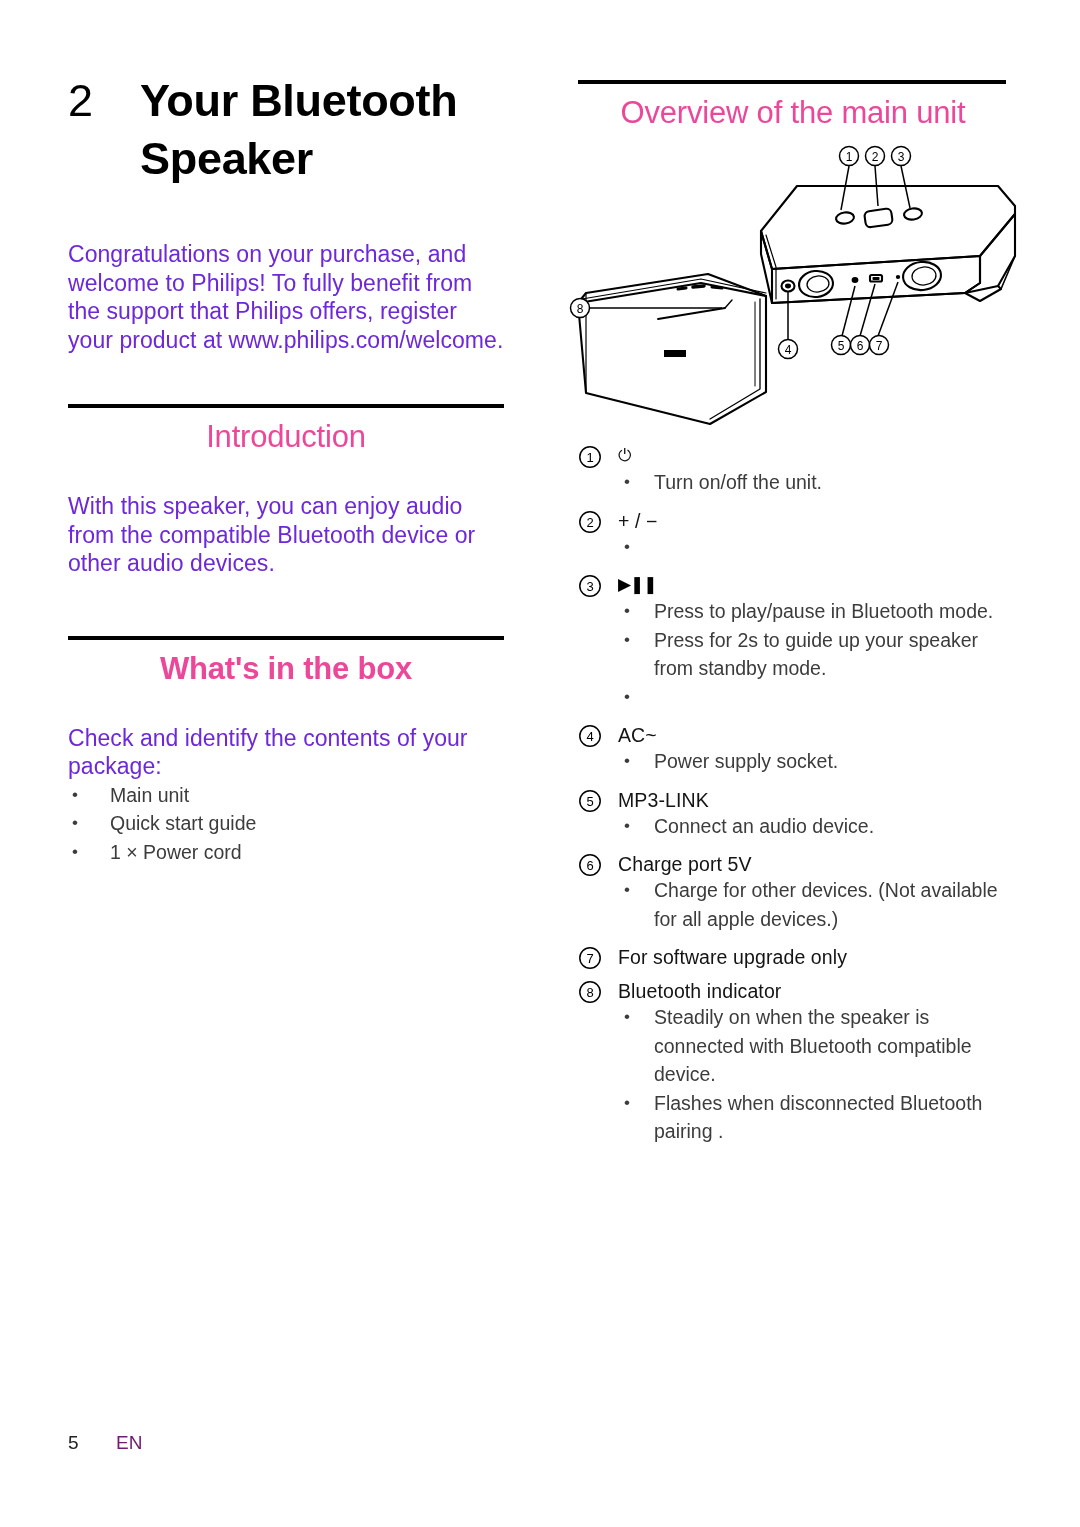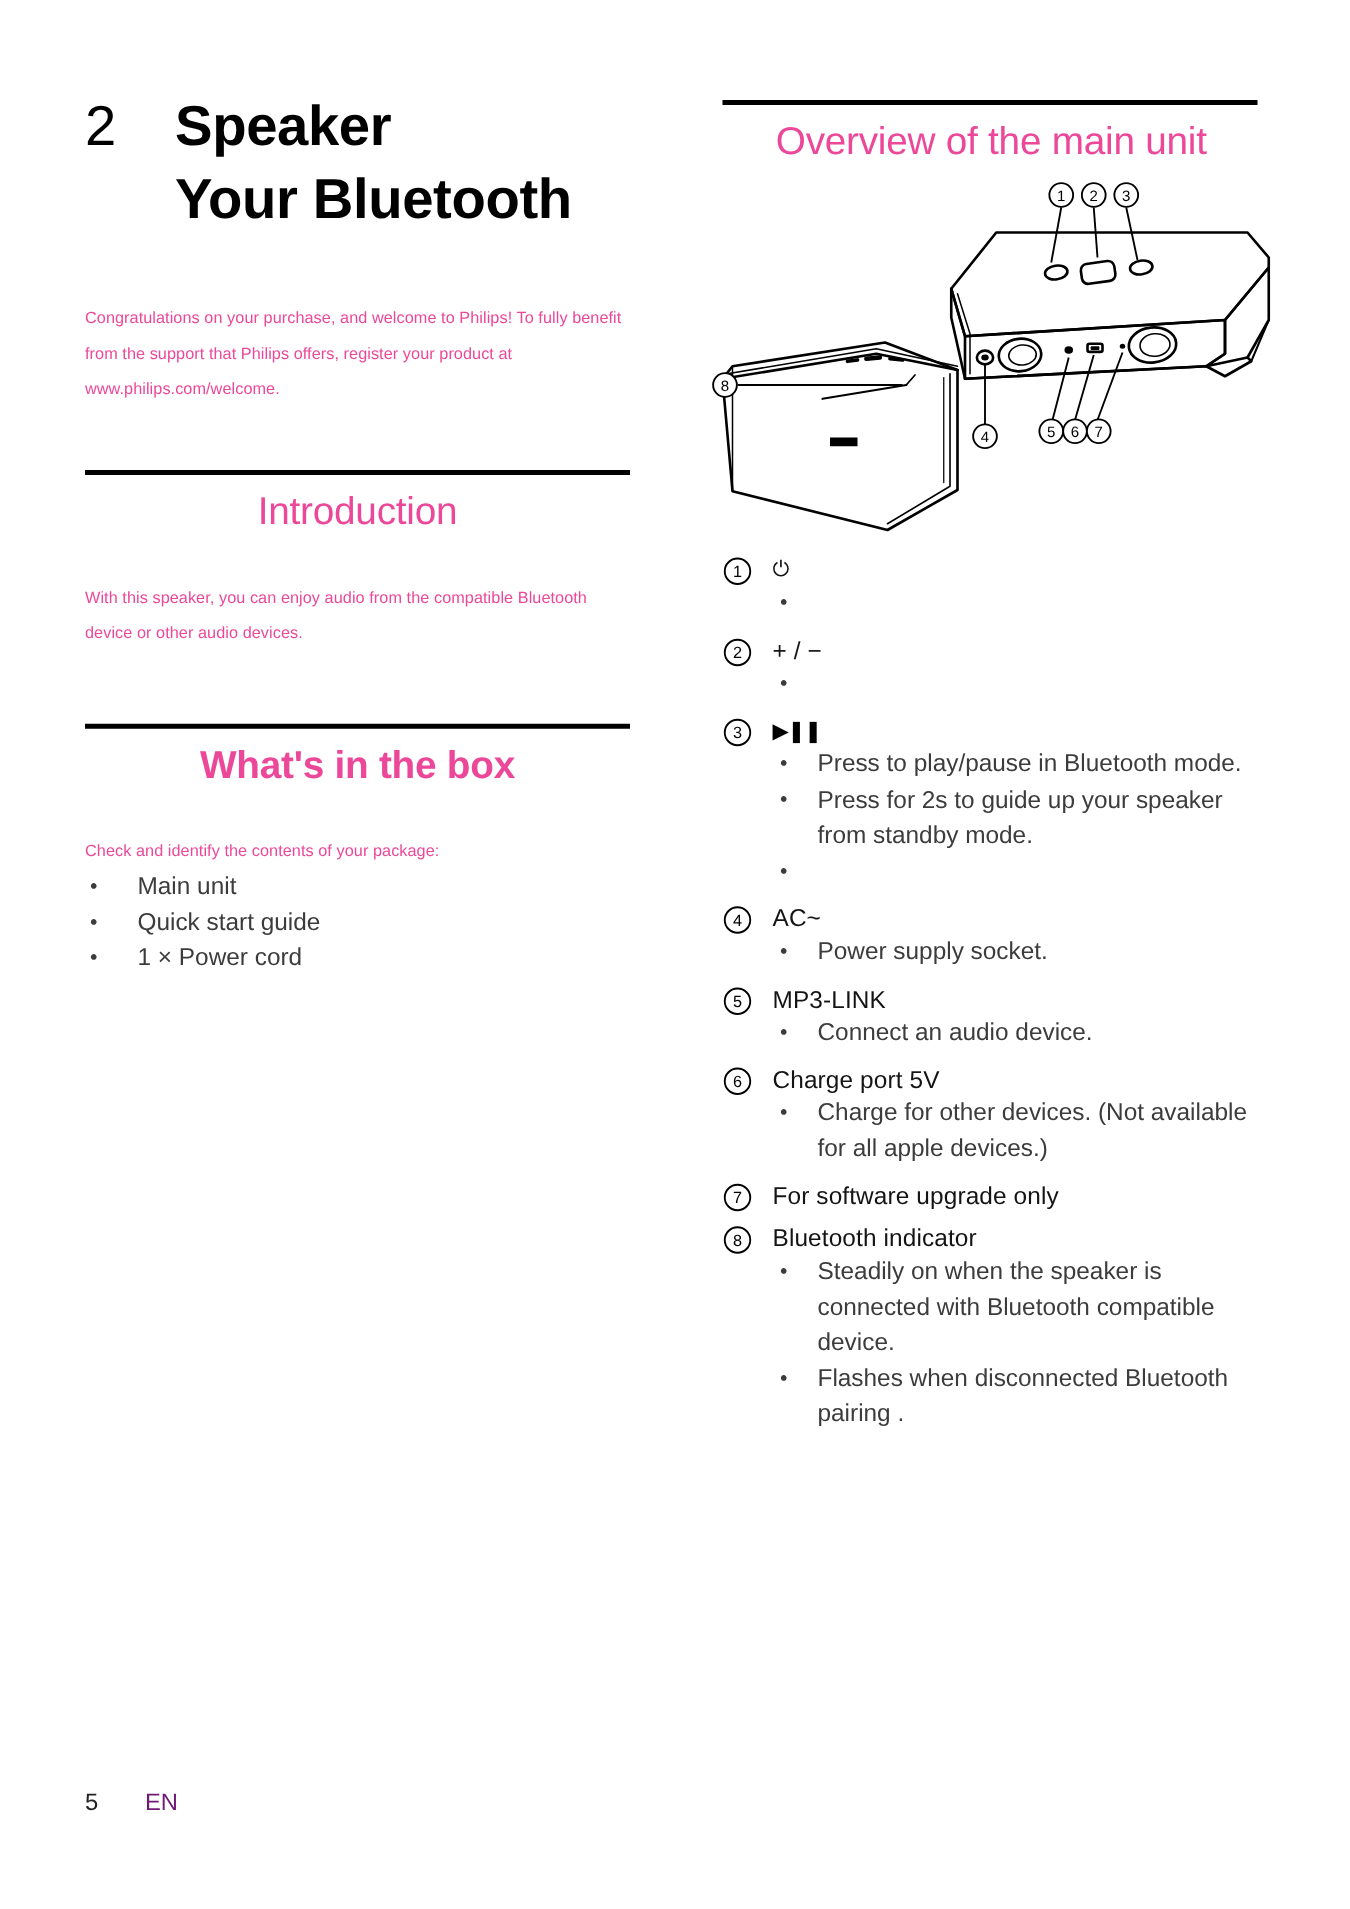--- a/index.html
+++ b/index.html
@@ -68,23 +68,23 @@
     color: #ec4899;
     line-height: 38px;
     margin-top: 10px;
     letter-spacing: -0.2px;
     text-align: center;
   }
   .section-head.bold-head { font-weight: 700; }
 
   
   .para {
-    font-size: 13px;
+    font-size: 23px;
     line-height: 28.5px;
-    color: #ec4899;
+    color: #6d28d9;
     letter-spacing: 0.05px;
   }
 
   
   .blist { margin: 0; padding: 0; list-style: none; }
   .blist li {
     display: flex;
     font-size: 19.5px;
     line-height: 28.5px;
     color: #3c3c3c;
@@ -173,22 +173,22 @@
 </head>
 <body>
 
 <div id="page">
 
   <div class="col-left">
 
     <div class="chapter">
       <div class="chapter-num">2</div>
       <div>
+        <div class="chapter-title">Your Bluetooth</div>
         <div class="chapter-title">Speaker</div>
-        <div class="chapter-title">Your Bluetooth</div>
       </div>
     </div>
 
     <div class="para" style="margin-top:52px;">Congratulations on your purchase, and welcome to Philips! To fully benefit from the support that Philips offers, register your product at www.philips.com/welcome.</div>
 
     <div class="rule" style="margin-top:50px;"></div>
     <div class="section-head">Introduction</div>
     <div class="para" style="margin-top:36px;">With this speaker, you can enjoy audio from the compatible Bluetooth device or other audio devices.</div>
 
     <div class="rule" style="margin-top:58px;"></div>
@@ -324,20 +324,21 @@
           <svg width="24" height="24" viewBox="0 0 24 24">
               <circle cx="12" cy="12" r="10.2" fill="#fff" stroke="#000" stroke-width="1.5"></circle>
               <text x="12" y="16.5" text-anchor="middle" font-family="'Liberation Sans',sans-serif" font-size="13" fill="#000">1</text>
             </svg>
         </span>
         <span class="onum-label glyph-power">⏻</span>
       </div>
       <ul class="onum-bullets">
         <li>
           <span class="bdot">•</span>
+          <span class="btxt">Turn on/off the unit.</span>
         </li>
       </ul>
     </div>
 
     <div class="onum-item">
       <div class="onum-head">
         <span class="circle-num">
           <svg width="24" height="24" viewBox="0 0 24 24">
               <circle cx="12" cy="12" r="10.2" fill="#fff" stroke="#000" stroke-width="1.5"></circle>
               <text x="12" y="16.5" text-anchor="middle" font-family="'Liberation Sans',sans-serif" font-size="13" fill="#000">2</text>

